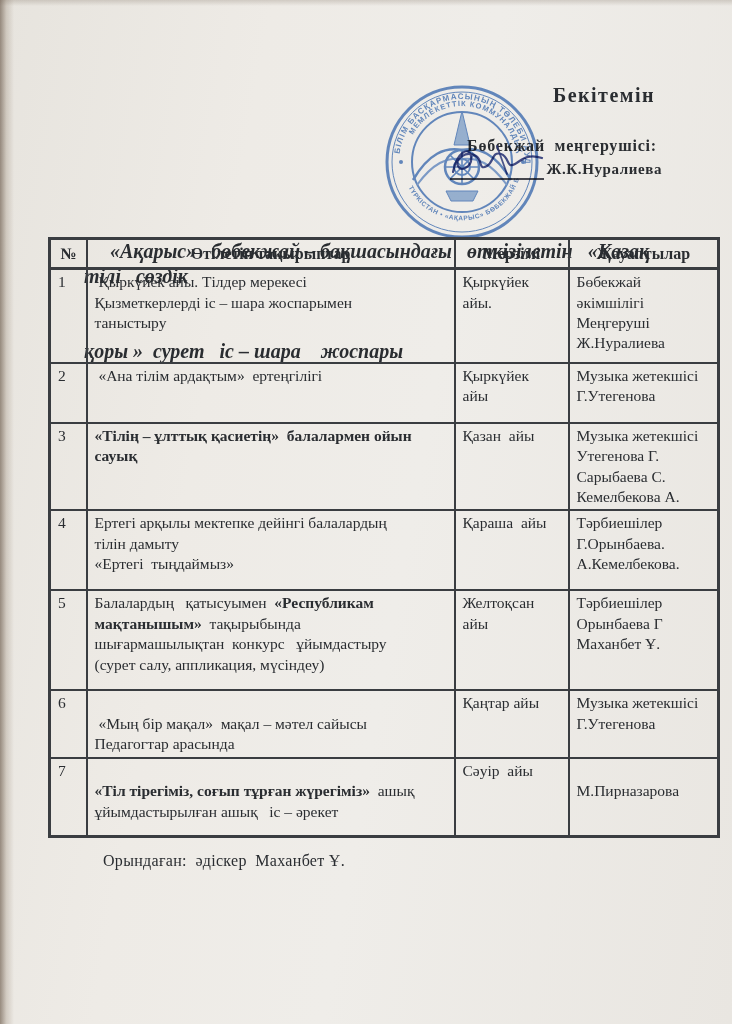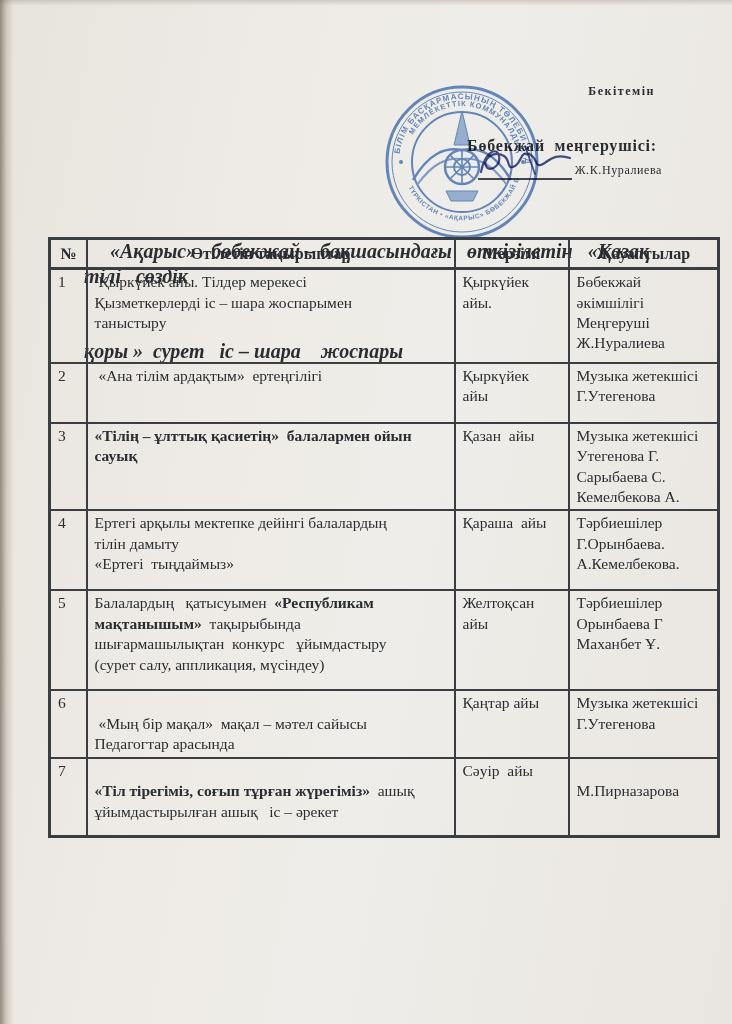--- a/index.html
+++ b/index.html
@@ -16,32 +16,32 @@
   .photo-edge-left{
     position:absolute;left:0;top:0;width:14px;height:100%;
     background:linear-gradient(to right, rgba(105,88,72,.65), rgba(160,145,128,.35) 45%, rgba(236,233,228,0));
   }
   .photo-edge-top{
     position:absolute;left:0;top:0;width:100%;height:6px;
     background:linear-gradient(to bottom, rgba(120,105,90,.25), rgba(236,233,228,0));
   }
   .approve{
     position:absolute;top:84px;right:77px;
-    font-weight:bold;font-size:12px;letter-spacing:1.5px;white-space:pre-wrap;
+    font-weight:bold;font-size:20px;letter-spacing:1.5px;white-space:pre-wrap;
   }
   .manager{
     position:absolute;top:121px;right:75px;
     font-weight:bold;font-size:16px;letter-spacing:.8px;white-space:pre-wrap;margin-top:16px;
   }
   .sig-row{
     position:absolute;top:142px;right:70px;
     display:flex;align-items:flex-end;
   }
   .sig-wrap{display:inline-block;line-height:0;}
-  .mgr-name{font-weight:normal;font-size:12px;letter-spacing:.6px;padding-bottom:6px;}
+  .mgr-name{font-weight:bold;font-size:15px;letter-spacing:.6px;padding-bottom:6px;}
   .stamp{
     position:absolute;left:383px;top:83px;
     mix-blend-mode:multiply;opacity:.85;
   }
   .doc-title{
     position:absolute;left:84px;top:189px;width:590px;
     font-weight:bold;font-style:italic;font-size:20px;line-height:25px;
     white-space:pre-wrap;
   }
   .doc-title .t1{text-indent:26px;}
@@ -263,13 +263,14 @@
             <div class="line">Сәуір  айы</div>
           </td>
           <td>
             <div class="line"></div>
             <div class="line">М.Пирназарова</div>
           </td>
         </tr>
       </tbody>
   </table>
 
+  <div class="footer-line">Орындаған:  әдіскер  Маханбет Ұ.</div>
 </div>
 
 </body></html>

